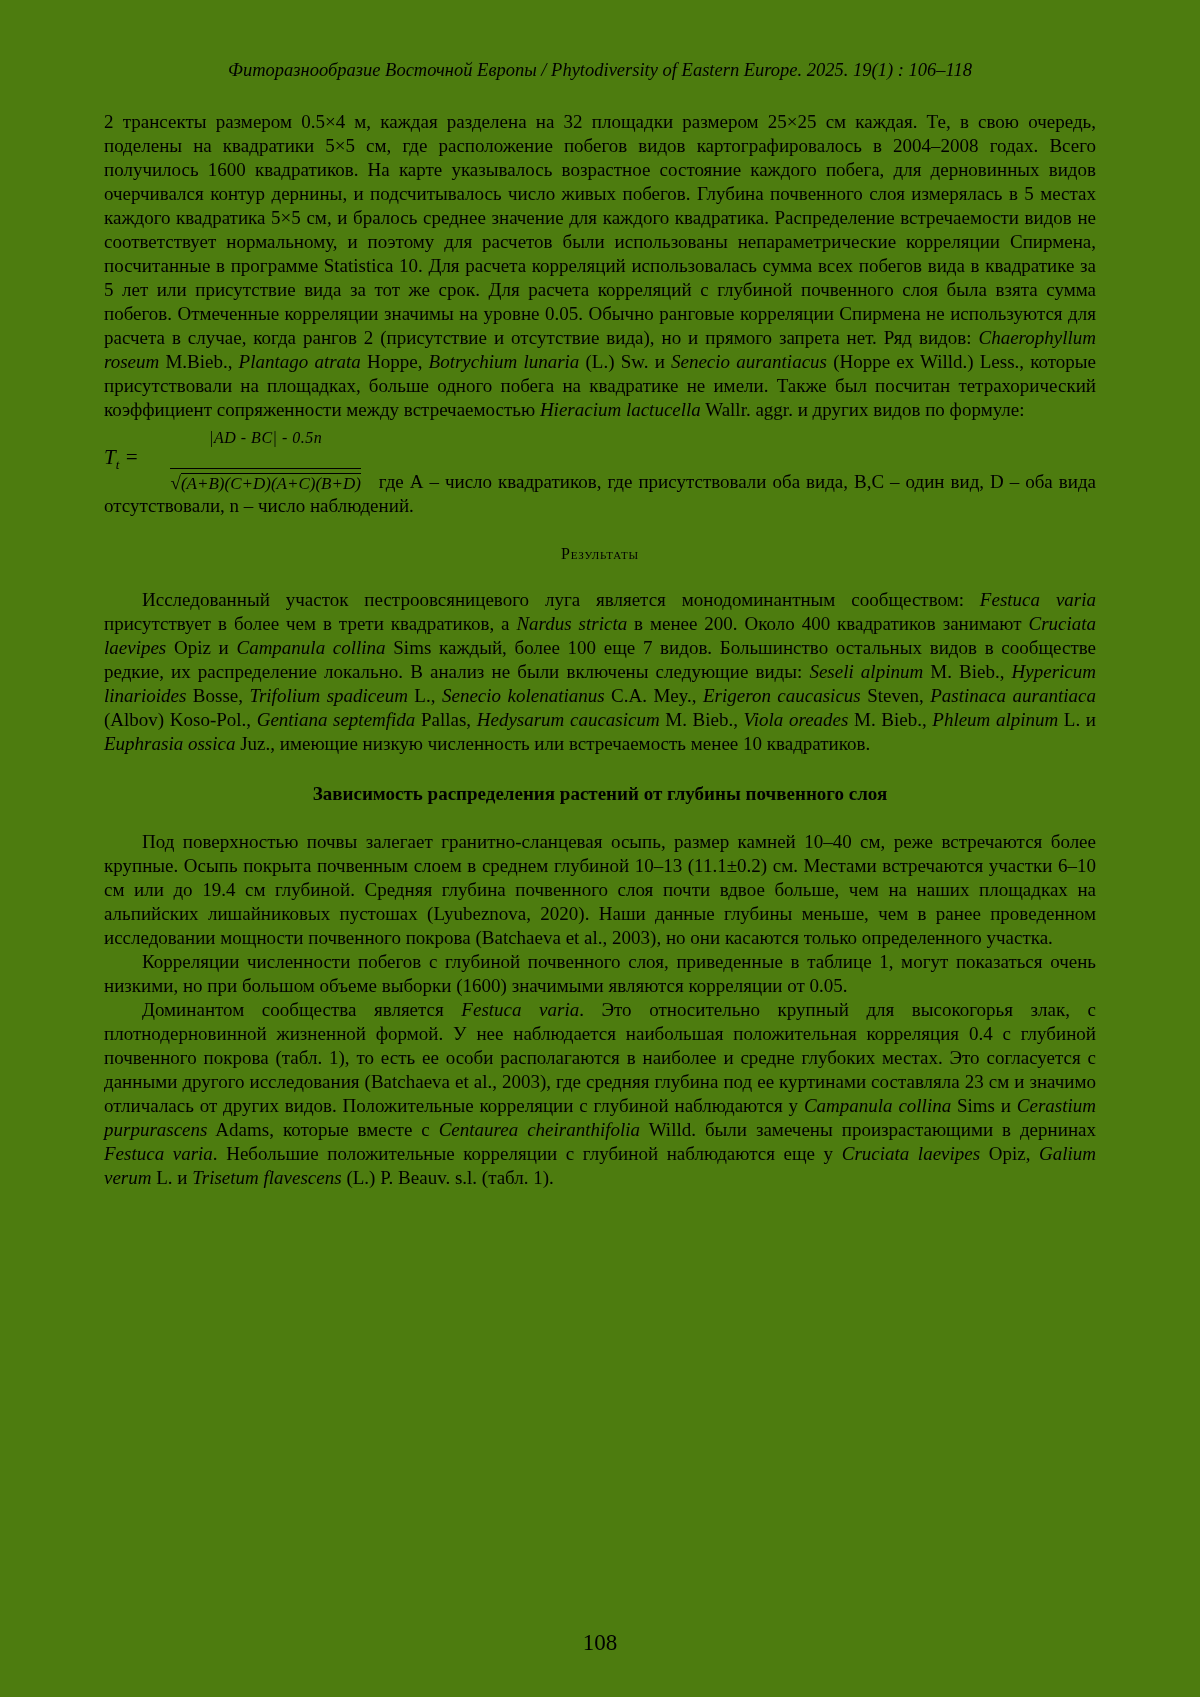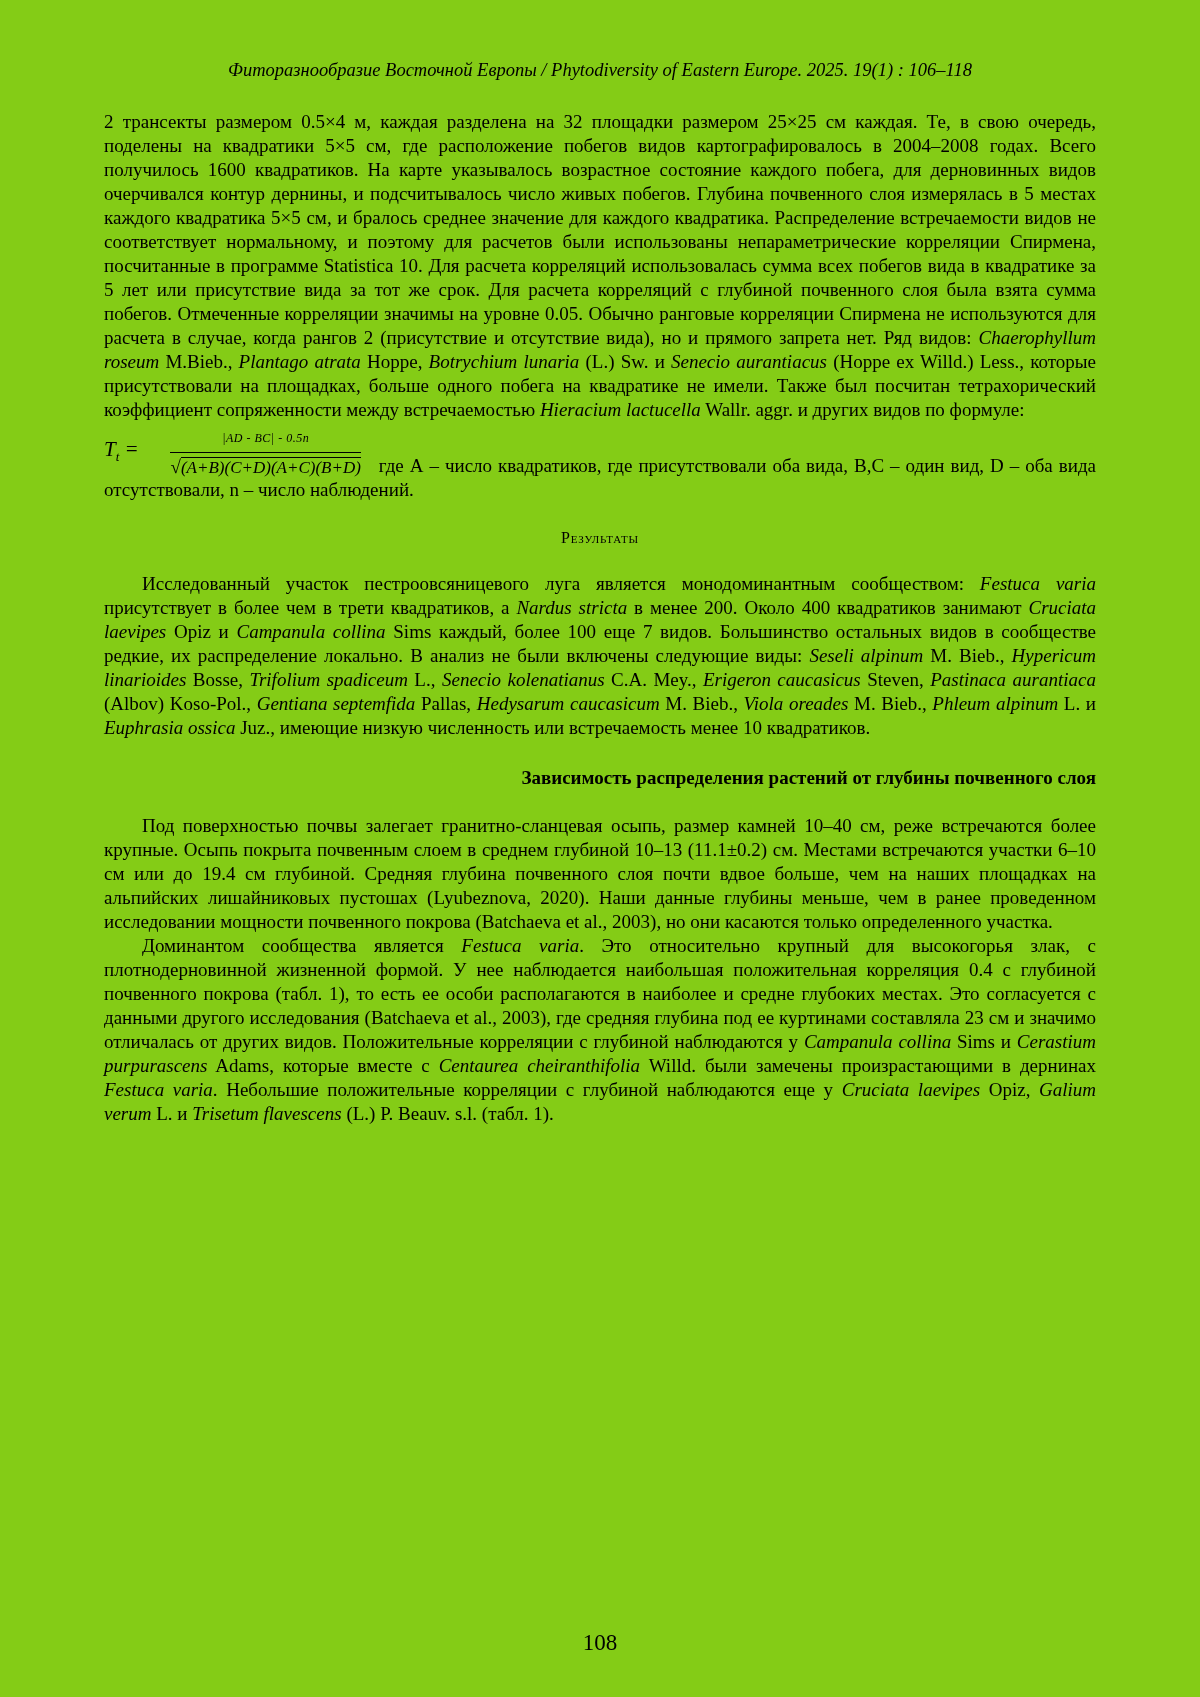--- a/index.html
+++ b/index.html
@@ -1,21 +1,21 @@
 <!DOCTYPE html>
 <html lang="ru"><head>
 <meta charset="utf-8">
 <style>
   * { margin: 0; padding: 0; box-sizing: border-box; }
   html, body { background: #e9e9e9; }
   .page {
     width: 1200px;
     height: 1697px;
     margin: 0 auto;
-    background: #84cc16;
+    background: #4d7c0f;
     position: relative;
     font-family: "Liberation Serif", "DejaVu Serif", serif;
     font-size: 19px;
     line-height: 24px;
     color: #000000;
     padding: 58px 104px 0 104px;
   }
   .journal-line {
     text-align: center;
     font-style: italic;
@@ -41,22 +41,22 @@
   }
   .f-lhs sub { font-size: 13px; }
   .frac {
     display: inline-block;
     vertical-align: middle;
     text-align: center;
   }
   .num {
     display: block;
     border-bottom: 1.6px solid #000;
-    padding: 0 8px 4px;
-    font-size: 12px;
+    padding: 0 8px 20px;
+    font-size: 16px;
     line-height: 20px;
     letter-spacing: 0.5px;
   }
   .den {
     display: block;
     padding-top: 3px;
     font-size: 17px;
     line-height: 21px;
     white-space: nowrap;
   }
@@ -64,21 +64,21 @@
   .radicand { border-top: 1.2px solid #000; padding-top: 0; }
   .results-heading {
     font-weight: normal;
     font-variant: small-caps;
     letter-spacing: 0.8px;
     text-align: center;
     font-size: 16px;
     margin: 24px 0 22px 0;
   }
   .section-heading {
-    text-align: right;
+    text-align: center;
     font-weight: bold;
     font-size: 19px;
     margin: 26px 0 24px 0;
   }
   em { font-style: italic; }
   .page-number {
     position: absolute;
     bottom: 42px;
     left: 0;
     right: 0;
@@ -107,18 +107,19 @@
   </p>
 
   <h2 class="results-heading">Результаты</h2>
 
   <p class="para indent"><span>Исследованный участок пестроовсяницевого луга является монодоминантным сообществом: </span><em>Festuca varia</em><span> присутствует в более чем в трети квадратиков, а </span><em>Nardus stricta</em><span> в менее 200. Около 400 квадратиков занимают </span><em>Cruciata laevipes</em><span> Opiz и </span><em>Campanula collina</em><span> Sims каждый, более 100 еще 7 видов. Большинство остальных видов в сообществе редкие, их распределение локально. В анализ не были включены следующие виды: </span><em>Seseli alpinum</em><span> M. Bieb., </span><em>Hypericum linarioides</em><span> Bosse, </span><em>Trifolium spadiceum</em><span> L., </span><em>Senecio kolenatianus</em><span> C.A. Mey., </span><em>Erigeron caucasicus</em><span> Steven, </span><em>Pastinaca aurantiaca</em><span> (Albov) Koso-Pol., </span><em>Gentiana septemfida</em><span> Pallas, </span><em>Hedysarum caucasicum</em><span> M. Bieb., </span><em>Viola oreades</em><span> M. Bieb., </span><em>Phleum alpinum</em><span> L. и </span><em>Euphrasia ossica</em><span> Juz., имеющие низкую численность или встречаемость менее 10 квадратиков.</span></p>
 
   <h3 class="section-heading">Зависимость распределения растений от глубины почвенного слоя</h3>
 
   <p class="para indent"><span>Под поверхностью почвы залегает гранитно-сланцевая осыпь, размер камней 10–40 см, реже встречаются более крупные. Осыпь покрыта почвенным слоем в среднем глубиной 10–13 (11.1±0.2) см. Местами встречаются участки 6–10 см или до 19.4 см глубиной. Средняя глубина почвенного слоя почти вдвое больше, чем на наших площадках на альпийских лишайниковых пустошах (Lyubeznova, 2020). Наши данные глубины меньше, чем в ранее проведенном исследовании мощности почвенного покрова (Batchaeva et al., 2003), но они касаются только определенного участка.</span></p>
 
+  <p class="para indent"><span>Корреляции численности побегов с глубиной почвенного слоя, приведенные в таблице 1, могут показаться очень низкими, но при большом объеме выборки (1600) значимыми являются корреляции от 0.05.</span></p>
 
   <p class="para indent"><span>Доминантом сообщества является </span><em>Festuca varia</em><span>. Это относительно крупный для высокогорья злак, с плотнодерновинной жизненной формой. У нее наблюдается наибольшая положительная корреляция 0.4 с глубиной почвенного покрова (табл. 1), то есть ее особи располагаются в наиболее и средне глубоких местах. Это согласуется с данными другого исследования (Batchaeva et al., 2003), где средняя глубина под ее куртинами составляла 23 см и значимо отличалась от других видов. Положительные корреляции с глубиной наблюдаются у </span><em>Campanula collina</em><span> Sims и </span><em>Cerastium purpurascens</em><span> Adams, которые вместе с </span><em>Centaurea cheiranthifolia</em><span> Willd. были замечены произрастающими в дернинах </span><em>Festuca varia</em><span>. Небольшие положительные корреляции с глубиной наблюдаются еще у </span><em>Cruciata laevipes</em><span> Opiz, </span><em>Galium verum</em><span> L. и </span><em>Trisetum flavescens</em><span> (L.) P. Beauv. s.l. (табл. 1).</span></p>
 
   <footer class="page-number">108</footer>
 
 </div>
 
 </body></html>

